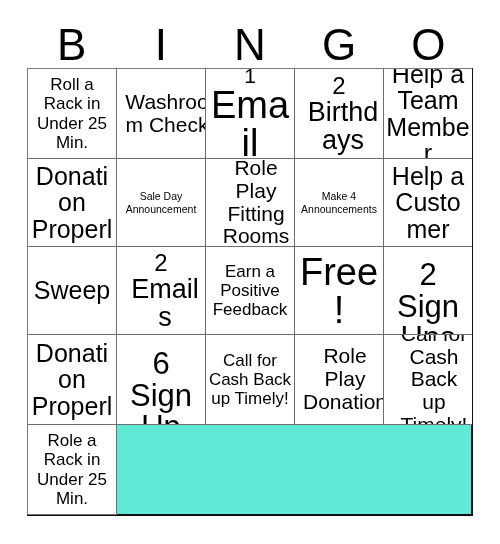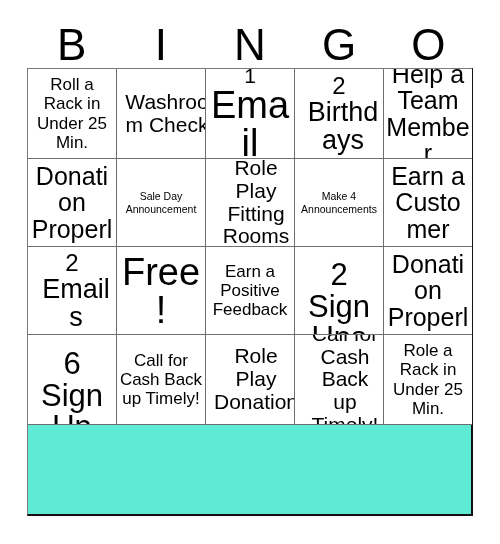--- a/index.html
+++ b/index.html
@@ -134,34 +134,37 @@
     <div class="cell">
       <span class="cell-text fs-xs">Sale Day Announcement</span>
     </div>
     <div class="cell">
       <span class="cell-text fs-md">Role Play Fitting Rooms</span>
     </div>
     <div class="cell">
       <span class="cell-text fs-xs">Make 4 Announcements</span>
     </div>
     <div class="cell">
-      <span class="cell-text fs-lg">Earn a Customer</span>
+      <span class="cell-text fs-lg">Help a Customer</span>
     </div>
 
+    <div class="cell">
+      <span class="cell-text fs-lg">Sweep</span>
+    </div>
     <div class="cell">
       <span class="cell-text">
         <span class="mix-top-small2">2</span>
         <span class="mix-bottom-big2">Emails</span>
       </span>
     </div>
     <div class="cell">
-      <span class="cell-text fs-xxl">Free!</span>
+      <span class="cell-text fs-sm">Earn a Positive Feedback</span>
     </div>
     <div class="cell">
-      <span class="cell-text fs-sm">Earn a Positive Feedback</span>
+      <span class="cell-text fs-xxl">Free!</span>
     </div>
     <div class="cell">
       <span class="cell-text fs-xl">2 Sign Ups</span>
     </div>
 
     <div class="cell">
       <span class="cell-text fs-lg">Take a Donation Properly</span>
     </div>
     <div class="cell">
       <span class="cell-text fs-xl">6 Sign Up</span>

